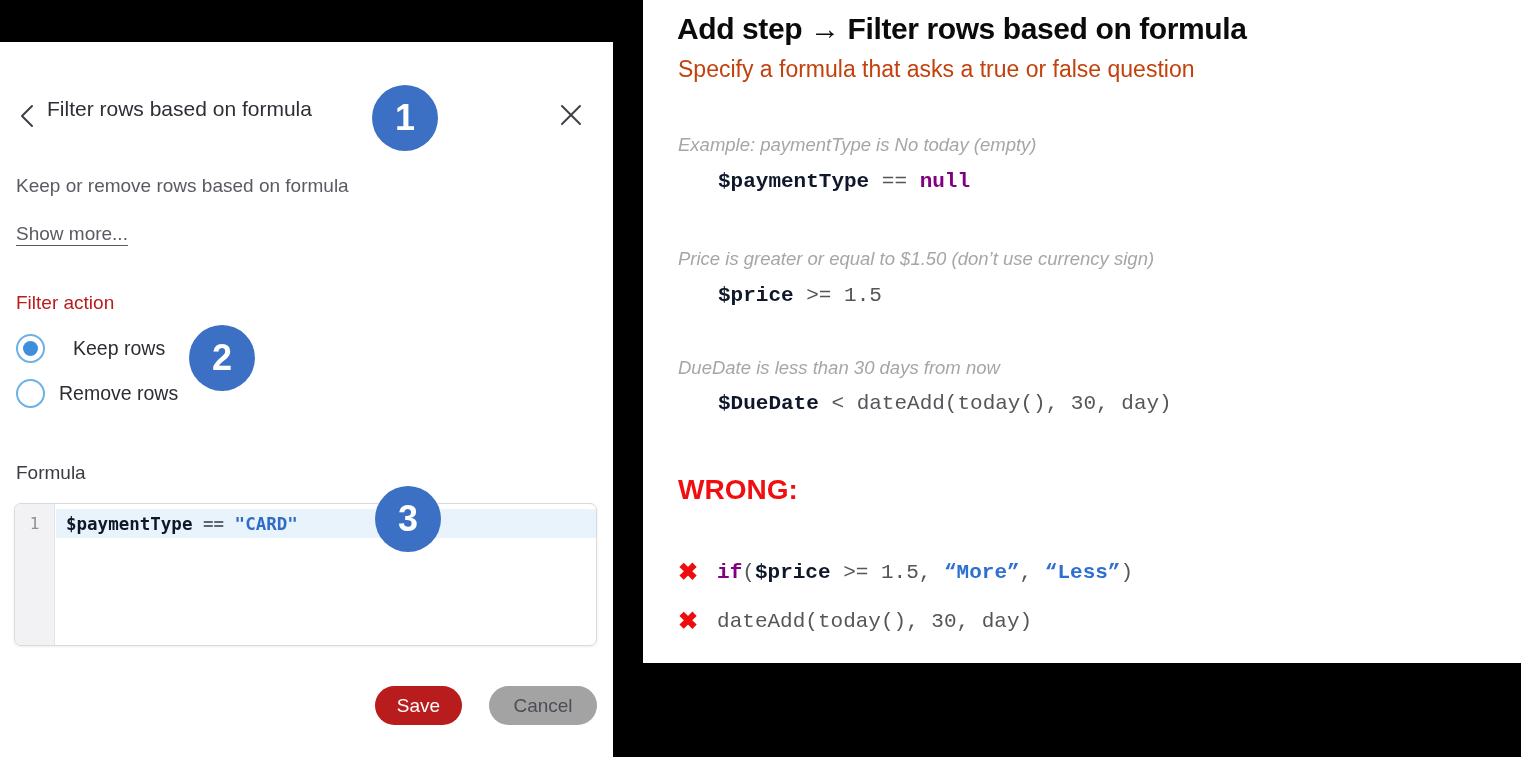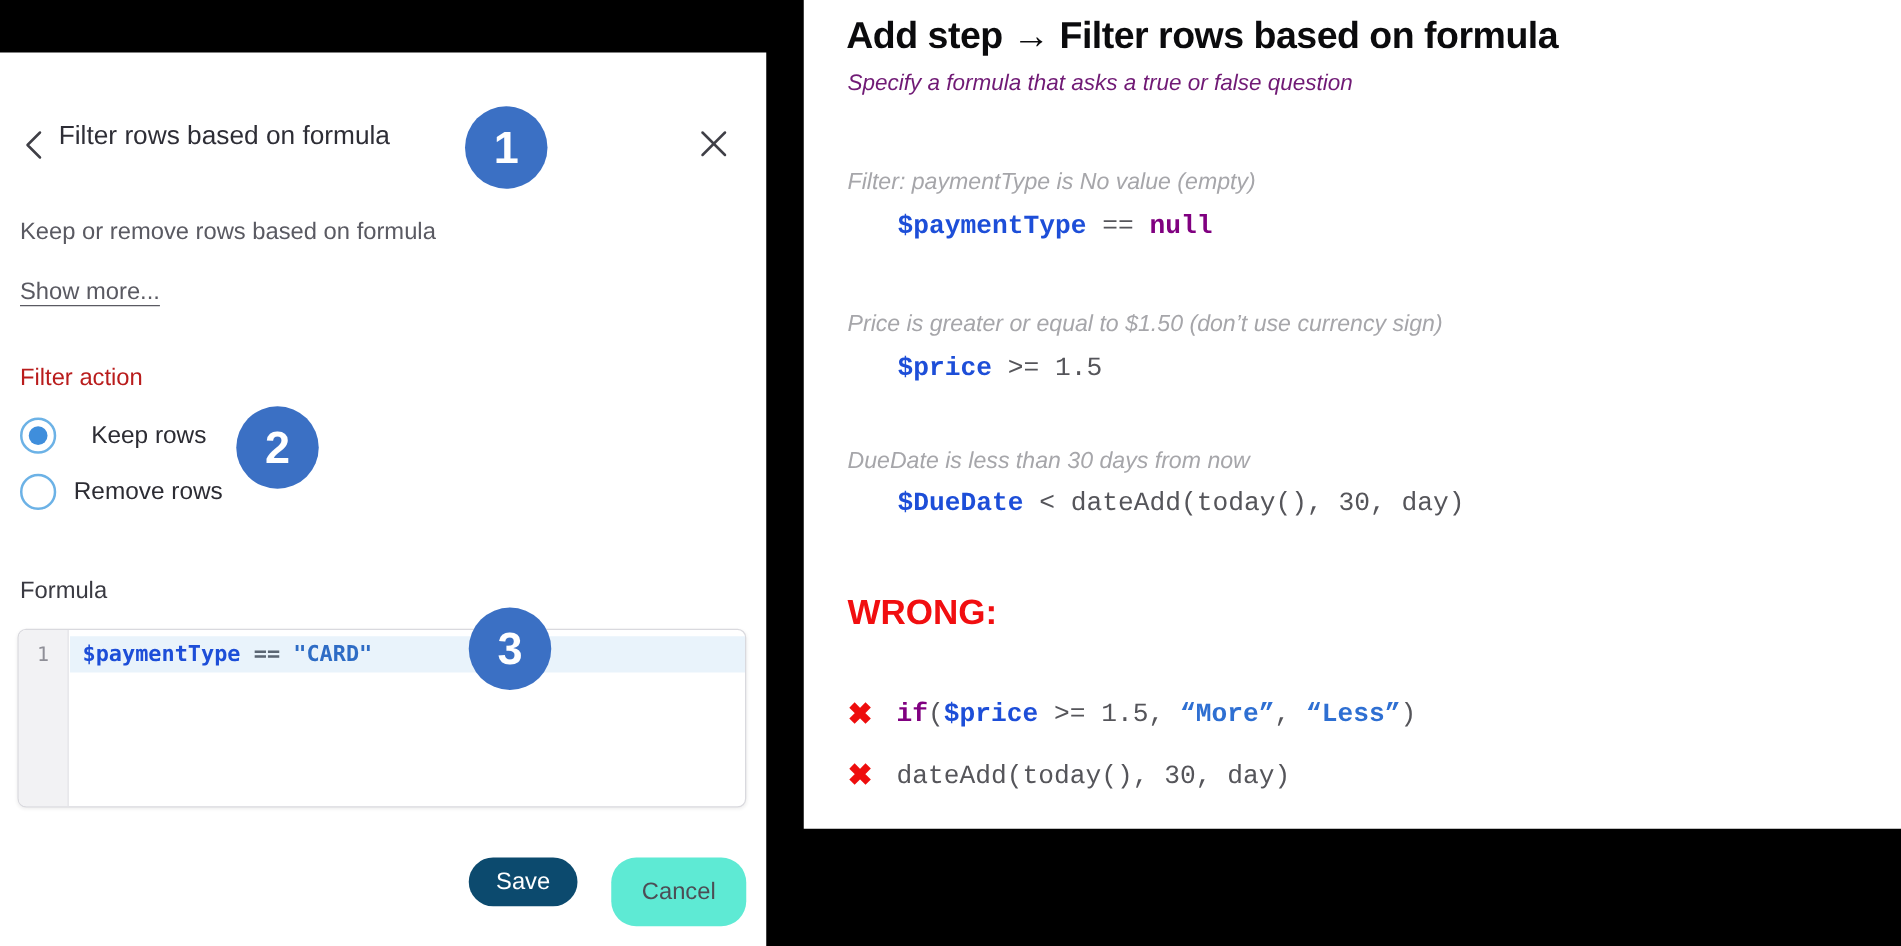--- a/index.html
+++ b/index.html
@@ -37,44 +37,44 @@
           box-shadow:0 1px 3px rgba(0,0,0,.07);}
   .editor-gutter{position:absolute;left:0;top:0;bottom:0;width:40px;background:#f2f2f4;
                  border-right:1px solid #e4e4e8;color:#8f8f97;
                  font-family:"DejaVu Sans Mono", monospace;font-size:16px;
                  padding-top:10px;text-align:center;box-sizing:border-box;}
   .editor-line{position:absolute;left:41px;right:0;top:5px;height:29px;background:#e9f3fb;
                display:flex;align-items:center;padding-left:10px;
                font-family:"DejaVu Sans Mono", monospace;font-size:17.5px;font-weight:600;
                letter-spacing:0;white-space:pre;cursor:text;}
   .lp-save{position:absolute;left:375px;top:644px;width:87px;height:39px;border-radius:20px;
-           background:#0c4a6e;color:#fff;font-size:19px;border:none;
+           background:#b91c1c;color:#fff;font-size:19px;border:none;
            display:flex;align-items:center;justify-content:center;cursor:pointer;}
-  .lp-cancel{position:absolute;left:489px;top:644px;width:108px;height:55px;border-radius:20px;
-           background:#5eead4;color:#4d4d55;font-size:19px;border:none;
+  .lp-cancel{position:absolute;left:489px;top:644px;width:108px;height:39px;border-radius:20px;
+           background:#a3a3a3;color:#4d4d55;font-size:19px;border:none;
            display:flex;align-items:center;justify-content:center;cursor:pointer;}
   
   .rp{position:absolute;left:643px;top:0;width:878px;height:663px;background:#fff;}
   .rp-title{position:absolute;left:34px;top:12px;font-size:30px;font-weight:bold;
             color:#0b0b0d;letter-spacing:-0.4px;}
-  .rp-sub{position:absolute;left:35px;top:56px;font-size:18px;color:#701a75;font-style:italic;}
+  .rp-sub{position:absolute;left:35px;top:56px;font-size:23px;color:#c2410c;}
   .rp-cap{position:absolute;left:35px;font-size:18.5px;font-style:italic;color:#a6a6aa;}
   .rp-code{position:absolute;left:75px;font-family:"Liberation Mono", monospace;
            font-size:21px;white-space:pre;}
   .cap-1{top:134px;} .code-1{top:170px;}
   .cap-2{top:248px;} .code-2{top:284px;}
   .cap-3{top:357px;} .code-3{top:392px;}
   .rp-wrong{position:absolute;left:35px;top:474px;font-size:28px;font-weight:bold;color:#f10e10;}
   .rp-note{position:absolute;left:35px;top:518px;font-size:21px;font-weight:bold;color:#f10e10;}
   .x-row{position:absolute;left:35px;display:flex;align-items:center;gap:19px;}
   .x-row.x1{top:560px;} .x-row.x2{top:609px;}
   .x-mark{color:#ee0d0d;font-size:24px;font-weight:bold;line-height:1;}
   .x-row .rp-code{position:static;font-family:Liberation Mono, monospace;}
   
-  .tok-green{color:#1d4ed8;font-weight:bold;}
+  .tok-green{color:#0f172a;font-weight:bold;}
   .tok-operator{color:#5b6673;}
   .tok-string{color:#2e6cc5;}
   .tok-keyword{color:#800080;font-weight:bold;}
   .tok-plain{color:#55555a;font-weight:normal;}
   .tok-bluestr{color:#2e6fd2;font-weight:bold;}
   .editor-line .tok-green{font-weight:600;}
   svg{display:block;}
 </style>
 </head>
 <body>
@@ -133,21 +133,21 @@
 
   <button class="lp-save">Save</button>
   <button class="lp-cancel">Cancel</button>
 </div>
 
 <div class="rp">
 
   <div class="rp-title">Add step → Filter rows based on formula</div>
   <div class="rp-sub">Specify a formula that asks a true or false question</div>
 
-  <div class="rp-cap cap-1">Filter: paymentType is No value (empty)</div>
+  <div class="rp-cap cap-1">Example: paymentType is No today (empty)</div>
   <div class="rp-code code-1"><span class="tok-green">$paymentType</span><span class="tok-plain"> == </span><span class="tok-keyword">null</span></div>
 
   <div class="rp-cap cap-2">Price is greater or equal to $1.50 (don’t use currency sign)</div>
   <div class="rp-code code-2"><span class="tok-green">$price</span><span class="tok-plain"> &gt;= 1.5</span></div>
 
   <div class="rp-cap cap-3">DueDate is less than 30 days from now</div>
   <div class="rp-code code-3"><span class="tok-green">$DueDate</span><span class="tok-plain"> &lt; dateAdd(today(), 30, day)</span></div>
 
   <div class="rp-wrong">WRONG:</div>
 

